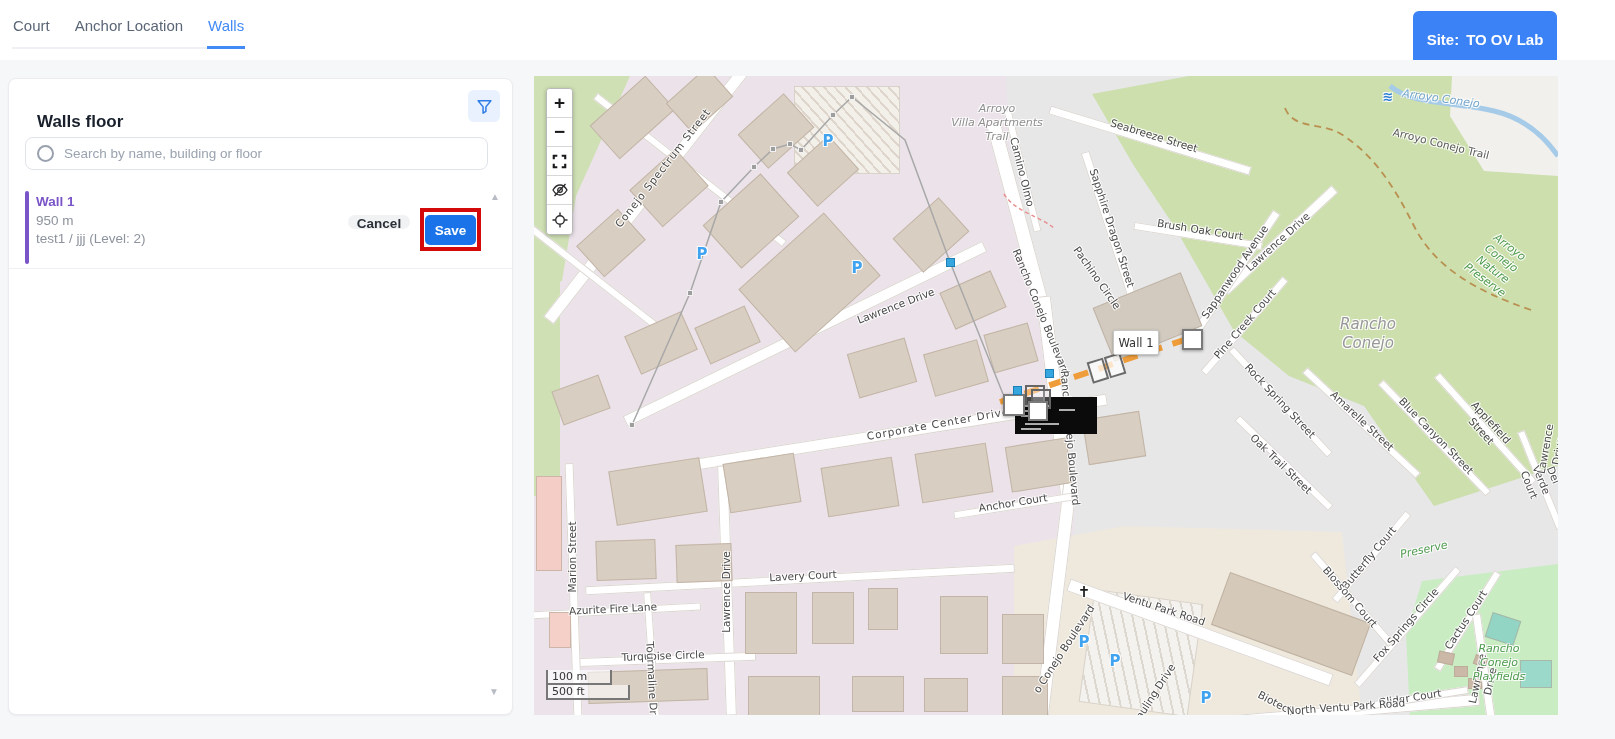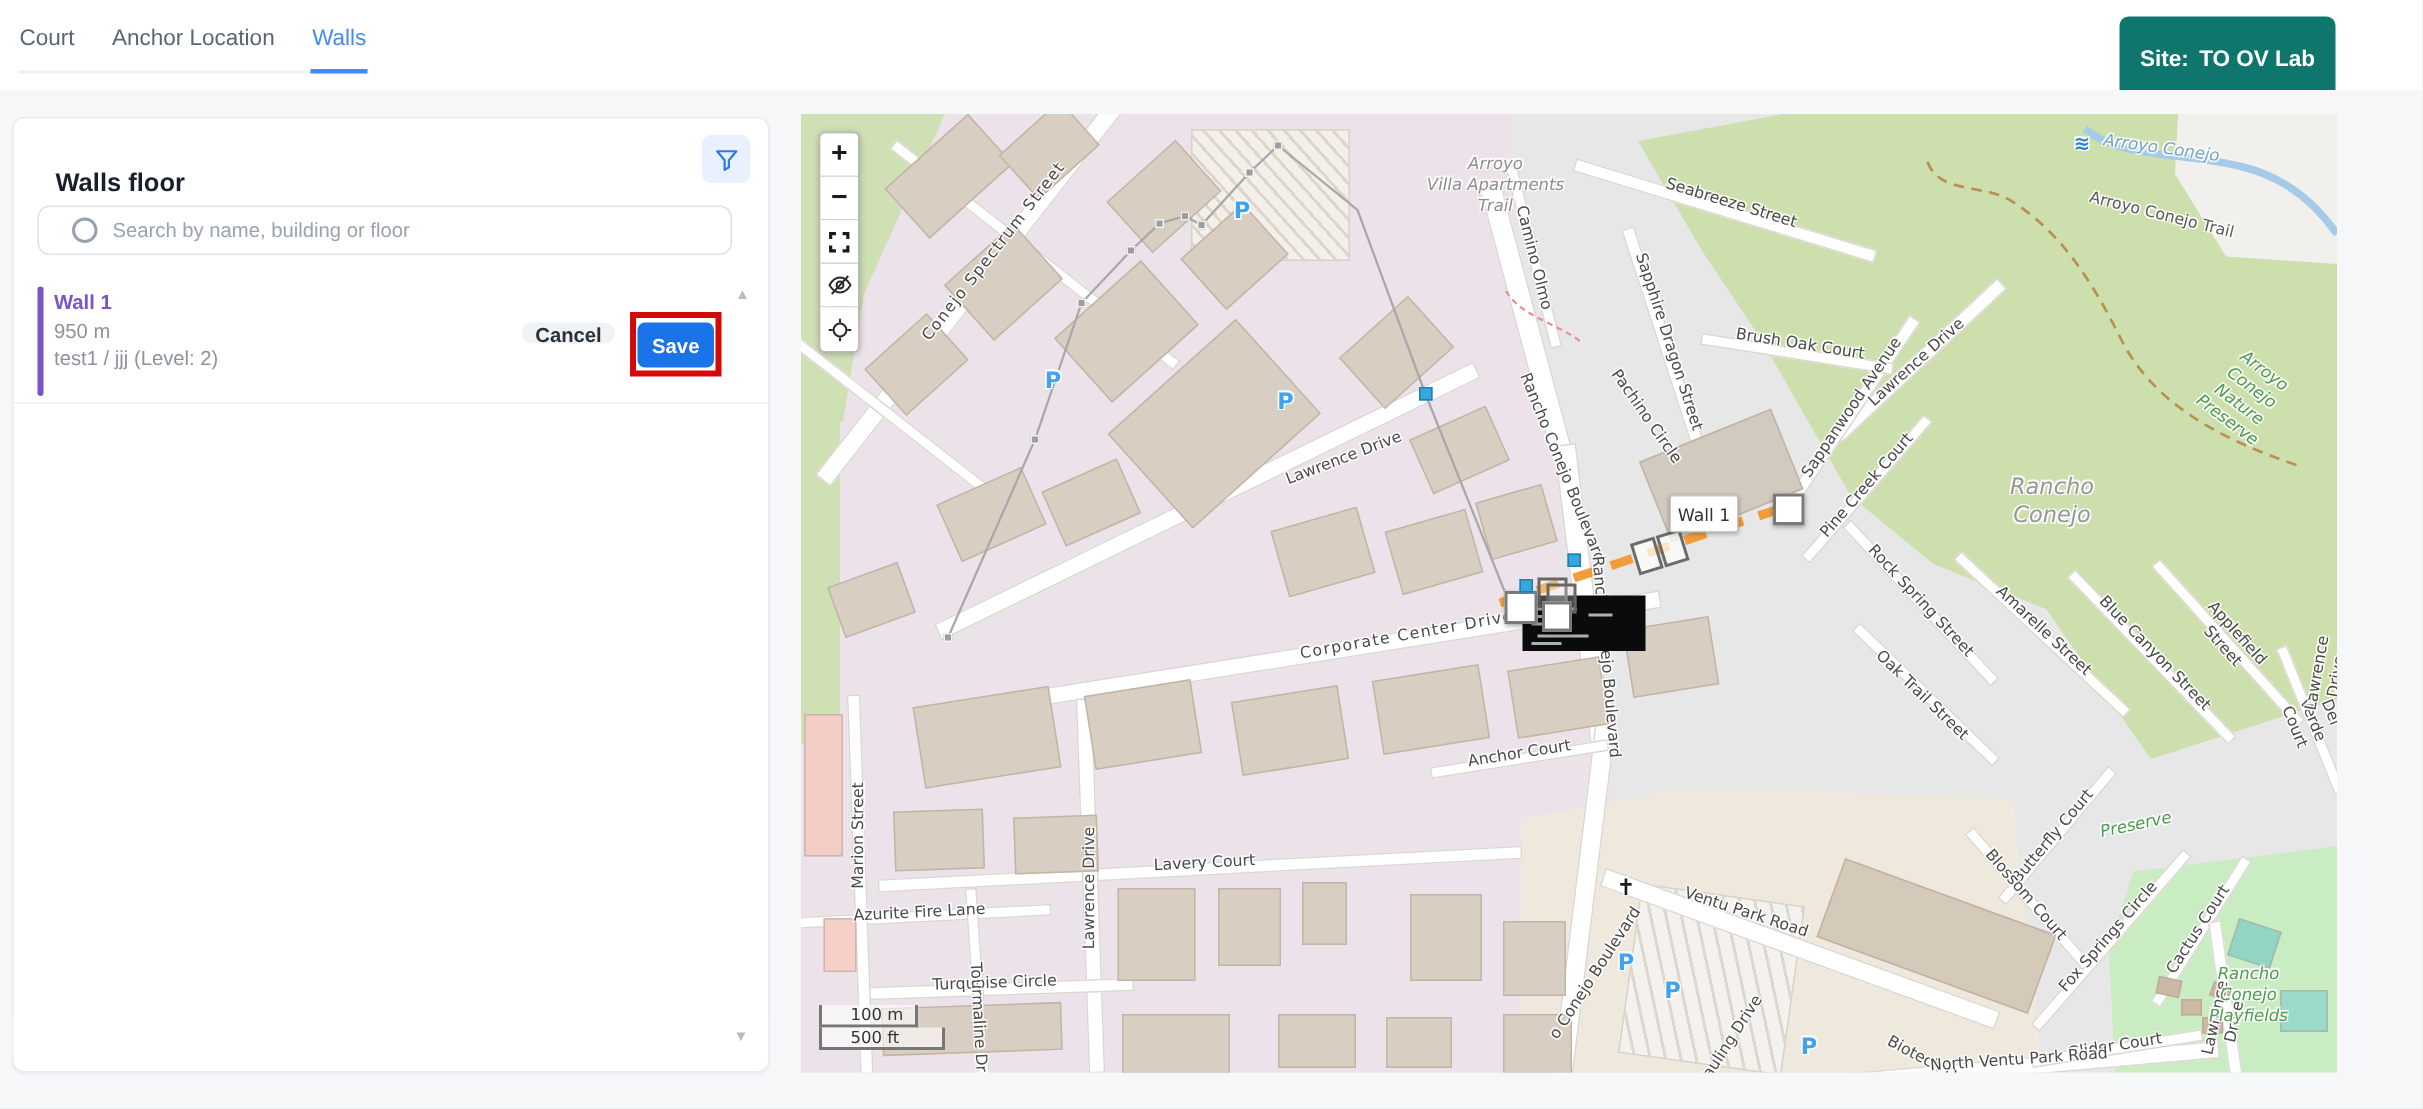--- a/index.html
+++ b/index.html
@@ -3,33 +3,33 @@
 <meta charset="utf-8">
 <style>
   html,body{margin:0;padding:0}
   body{width:1615px;height:739px;overflow:hidden;position:relative;background:#fff;
        font-family:"Liberation Sans",sans-serif;-webkit-font-smoothing:antialiased}
   
   .hdr{position:absolute;left:0;top:0;width:1615px;height:60px;background:#fff}
   .tabs{position:absolute;left:12px;top:17px;display:flex;column-gap:23px;border-bottom:2px solid #eef0f3}
   .tab{font-size:15px;color:#5a6676;padding:0 1px 12px;cursor:pointer;white-space:nowrap}
   .tab.active{color:#428af5;border-bottom:3px solid #428af5;margin-bottom:-2.5px}
-  .site-btn{position:absolute;left:1413px;top:11px;width:144px;height:56px;background:#0f766e;border:none;
+  .site-btn{position:absolute;left:1413px;top:11px;width:144px;height:56px;background:#3b82f6;border:none;
             border-radius:6px;color:#fff;font-weight:bold;font-size:15px;display:flex;align-items:center;
             justify-content:center;gap:7px;cursor:pointer;font-family:inherit}
   
   .content{position:absolute;left:0;top:60px;width:1615px;height:679px;background:#f6f7f9}
   
   .panel{position:absolute;left:8px;top:18px;width:503px;height:635px;background:#fff;
          border:1px solid #ececf0;border-radius:8px;box-shadow:0 1px 2px rgba(16,24,40,.05)}
   .panel-title{position:absolute;left:28px;top:33px;font-size:17px;font-weight:bold;color:#19202c}
   .filter-btn{position:absolute;left:459px;top:11px;width:32px;height:32px;background:#e8f1fd;border:none;
               border-radius:6px;display:flex;align-items:center;justify-content:center;cursor:pointer}
   .search{position:absolute;left:16px;top:58px;width:463px;height:33px;border:1px solid #dfe3e9;border-radius:8px;
-          background:#fff;display:flex;align-items:center;box-sizing:border-box;padding-left:22px;gap:8px}
+          background:#fff;display:flex;align-items:center;box-sizing:border-box;padding-left:11px;gap:8px}
   .search-ring{width:13px;height:13px;border:2px solid #98a1ad;border-radius:50%;flex:none}
   .search input{border:none;outline:none;flex:1;font-size:13.5px;font-family:inherit;color:#333;background:transparent}
   .search input::placeholder{color:#9aa3af}
   .wall-item{position:absolute;left:0;top:108px;width:503px;height:81px;border-bottom:1px solid #eef0f3}
   .wall-bar{position:absolute;left:16px;top:4px;width:4px;height:73px;background:#7a55c8;border-radius:2px}
   .wall-name{position:absolute;left:27px;top:7px;font-size:13.5px;font-weight:bold;color:#7a55c8}
   .wall-len{position:absolute;left:27px;top:26px;font-size:13.5px;color:#8d939d}
   .wall-loc{position:absolute;left:27px;top:44px;font-size:13.5px;color:#8d939d}
   .btn-cancel{position:absolute;left:339px;top:28px;width:62px;height:14px;background:#f1f2f4;border:none;
               border-radius:8px;font-size:13.5px;font-weight:bold;color:#2b3138;cursor:pointer;font-family:inherit}
@@ -72,21 +72,21 @@
   .tooltip{position:absolute;left:238px;top:122px;background:rgba(64,60,60,.88);border-radius:4px;
            padding:5px 10px 6px;color:#fff;font-size:12.5px;line-height:17px;font-weight:bold;box-shadow:0 1px 4px rgba(0,0,0,.3)}
   .tooltip .l1{color:#ecbccd}
   .tooltip:before{content:"";position:absolute;left:-7px;top:12px;border:7px solid transparent;border-right-color:rgba(64,60,60,.88);border-left:none}
   .ctrl{position:absolute;left:12px;top:12px;width:27px;background:#fff;border:1.5px solid #b9b9b9;border-radius:4px;
         box-shadow:0 1px 4px rgba(0,0,0,.25);overflow:hidden}
   .ctrl button{display:flex;width:100%;height:29px;align-items:center;justify-content:center;background:#fff;border:none;
                border-bottom:1px solid #d7d7d7;cursor:pointer;font-size:19px;font-weight:bold;color:#1a1a1a;padding:0;font-family:inherit}
   .ctrl button:last-child{border-bottom:none}
   .scale{position:absolute;left:12px;top:594px;font-family:"DejaVu Sans",sans-serif;font-size:11px;color:#333}
-  .scale div{background:rgba(255,255,255,.6);border:2px solid #777;border-top:none;padding:0 19px;line-height:13px;white-space:nowrap;box-sizing:border-box}
+  .scale div{background:rgba(255,255,255,.6);border:2px solid #777;border-top:none;padding:0 4px;line-height:13px;white-space:nowrap;box-sizing:border-box}
   .scale .s1{width:66px}
   .scale .s2{width:84px}
 </style>
 </head>
 <body>
 
 <div class="hdr">
   <div class="tabs">
     <div class="tab">Court</div>
     <div class="tab">Anchor Location</div>

